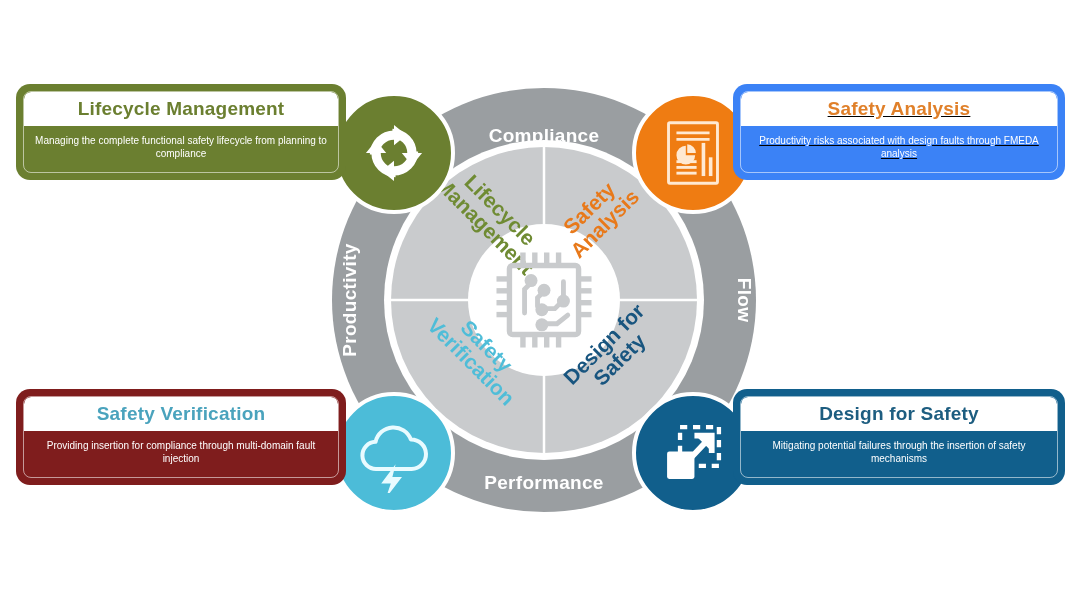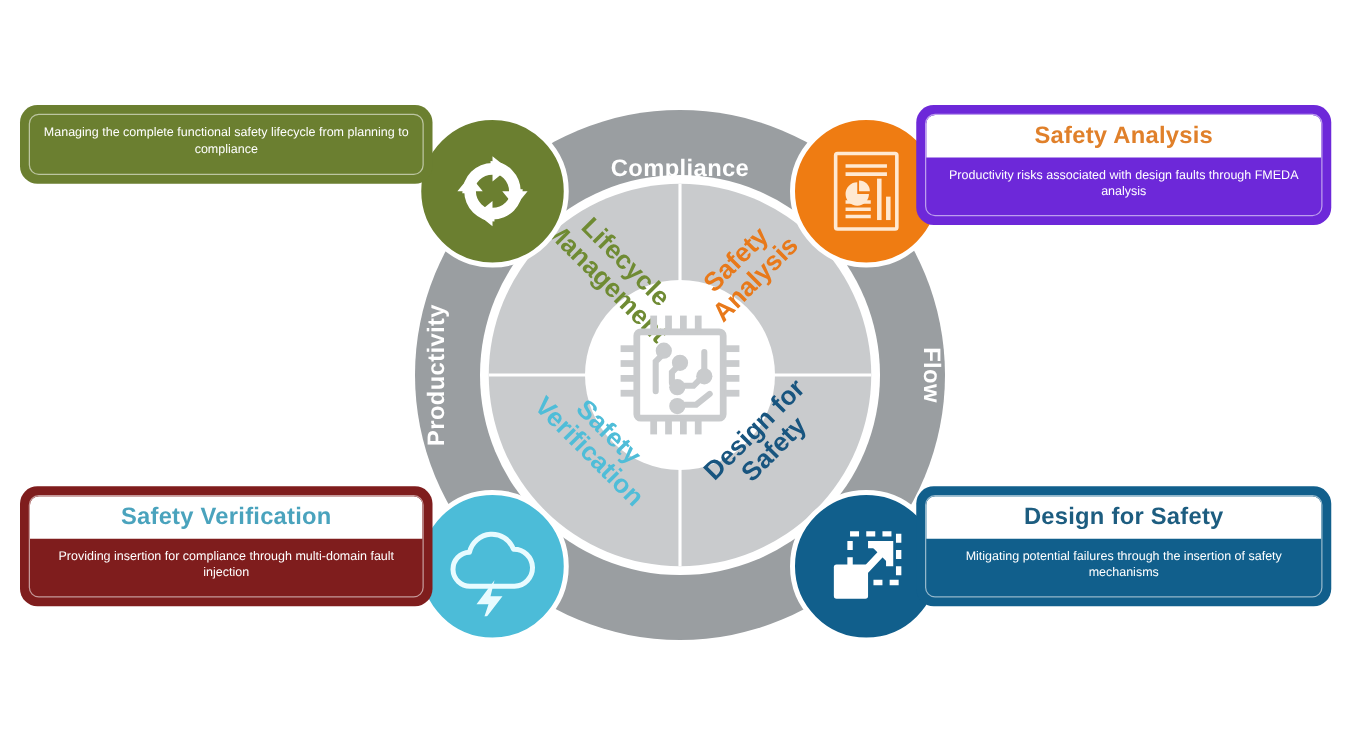--- a/index.html
+++ b/index.html
@@ -85,20 +85,21 @@
       <g stroke="#ffffff" stroke-width="2.5">
         <line x1="228" y1="63" x2="228" y2="369"></line>
         <line x1="75" y1="216" x2="381" y2="216"></line>
       </g>
 
       <circle cx="228" cy="216" r="76" fill="#ffffff"></circle>
     </svg>
 
     
     <div class="ringlabel" id="lbl-compliance">Compliance</div>
+    <div class="ringlabel" id="lbl-performance">Performance</div>
     <div class="ringlabel" id="lbl-productivity">Productivity</div>
     <div class="ringlabel" id="lbl-flow">Flow</div>
 
     
     <div class="quad" id="q-lifecycle">
       <span>Lifecycle</span>
       <span>Management</span>
     </div>
     <div class="quad" id="q-analysis">
       <span>Safety</span>
@@ -191,25 +192,26 @@
     <svg viewBox="0 0 100 100" width="72" height="72">
       <rect x="32" y="14" width="54" height="54" fill="none" stroke="#ffffff" stroke-width="6" stroke-dasharray="10 8"></rect>
       <path d="M42 62 L74 28 M56 26 h20 v20" fill="none" stroke="#ffffff" stroke-width="8" stroke-linecap="square"></path>
       <path d="M76 26 l0 22 -22 -22 z" fill="#ffffff"></path>
       <rect x="14" y="48" width="38" height="38" rx="3" fill="#ffffff"></rect>
     </svg>
   </div>
 
   <div class="card" id="card-lifecycle" style="background:#6b7f30;">
     <div class="inner">
+      <div class="title" style="color:#6b7f30;">Lifecycle Management</div>
       <div class="desc">Managing the complete functional safety lifecycle from planning to compliance</div>
     </div>
   </div>
 
-  <div class="card" id="card-analysis" style="background:#6d28d9;">
+  <div class="card" id="card-analysis" style="background:#3b82f6;text-decoration:underline;">
     <div class="inner">
       <div class="title" style="color:#e0802a;">Safety Analysis</div>
       <div class="desc">Productivity risks associated with design faults through FMEDA analysis</div>
     </div>
   </div>
 
   <div class="card" id="card-verify" style="background:#7f1d1d;">
     <div class="inner">
       <div class="title" style="color:#4aa3bd;">Safety Verification</div>
       <div class="desc">Providing insertion for compliance through multi-domain fault injection</div>

